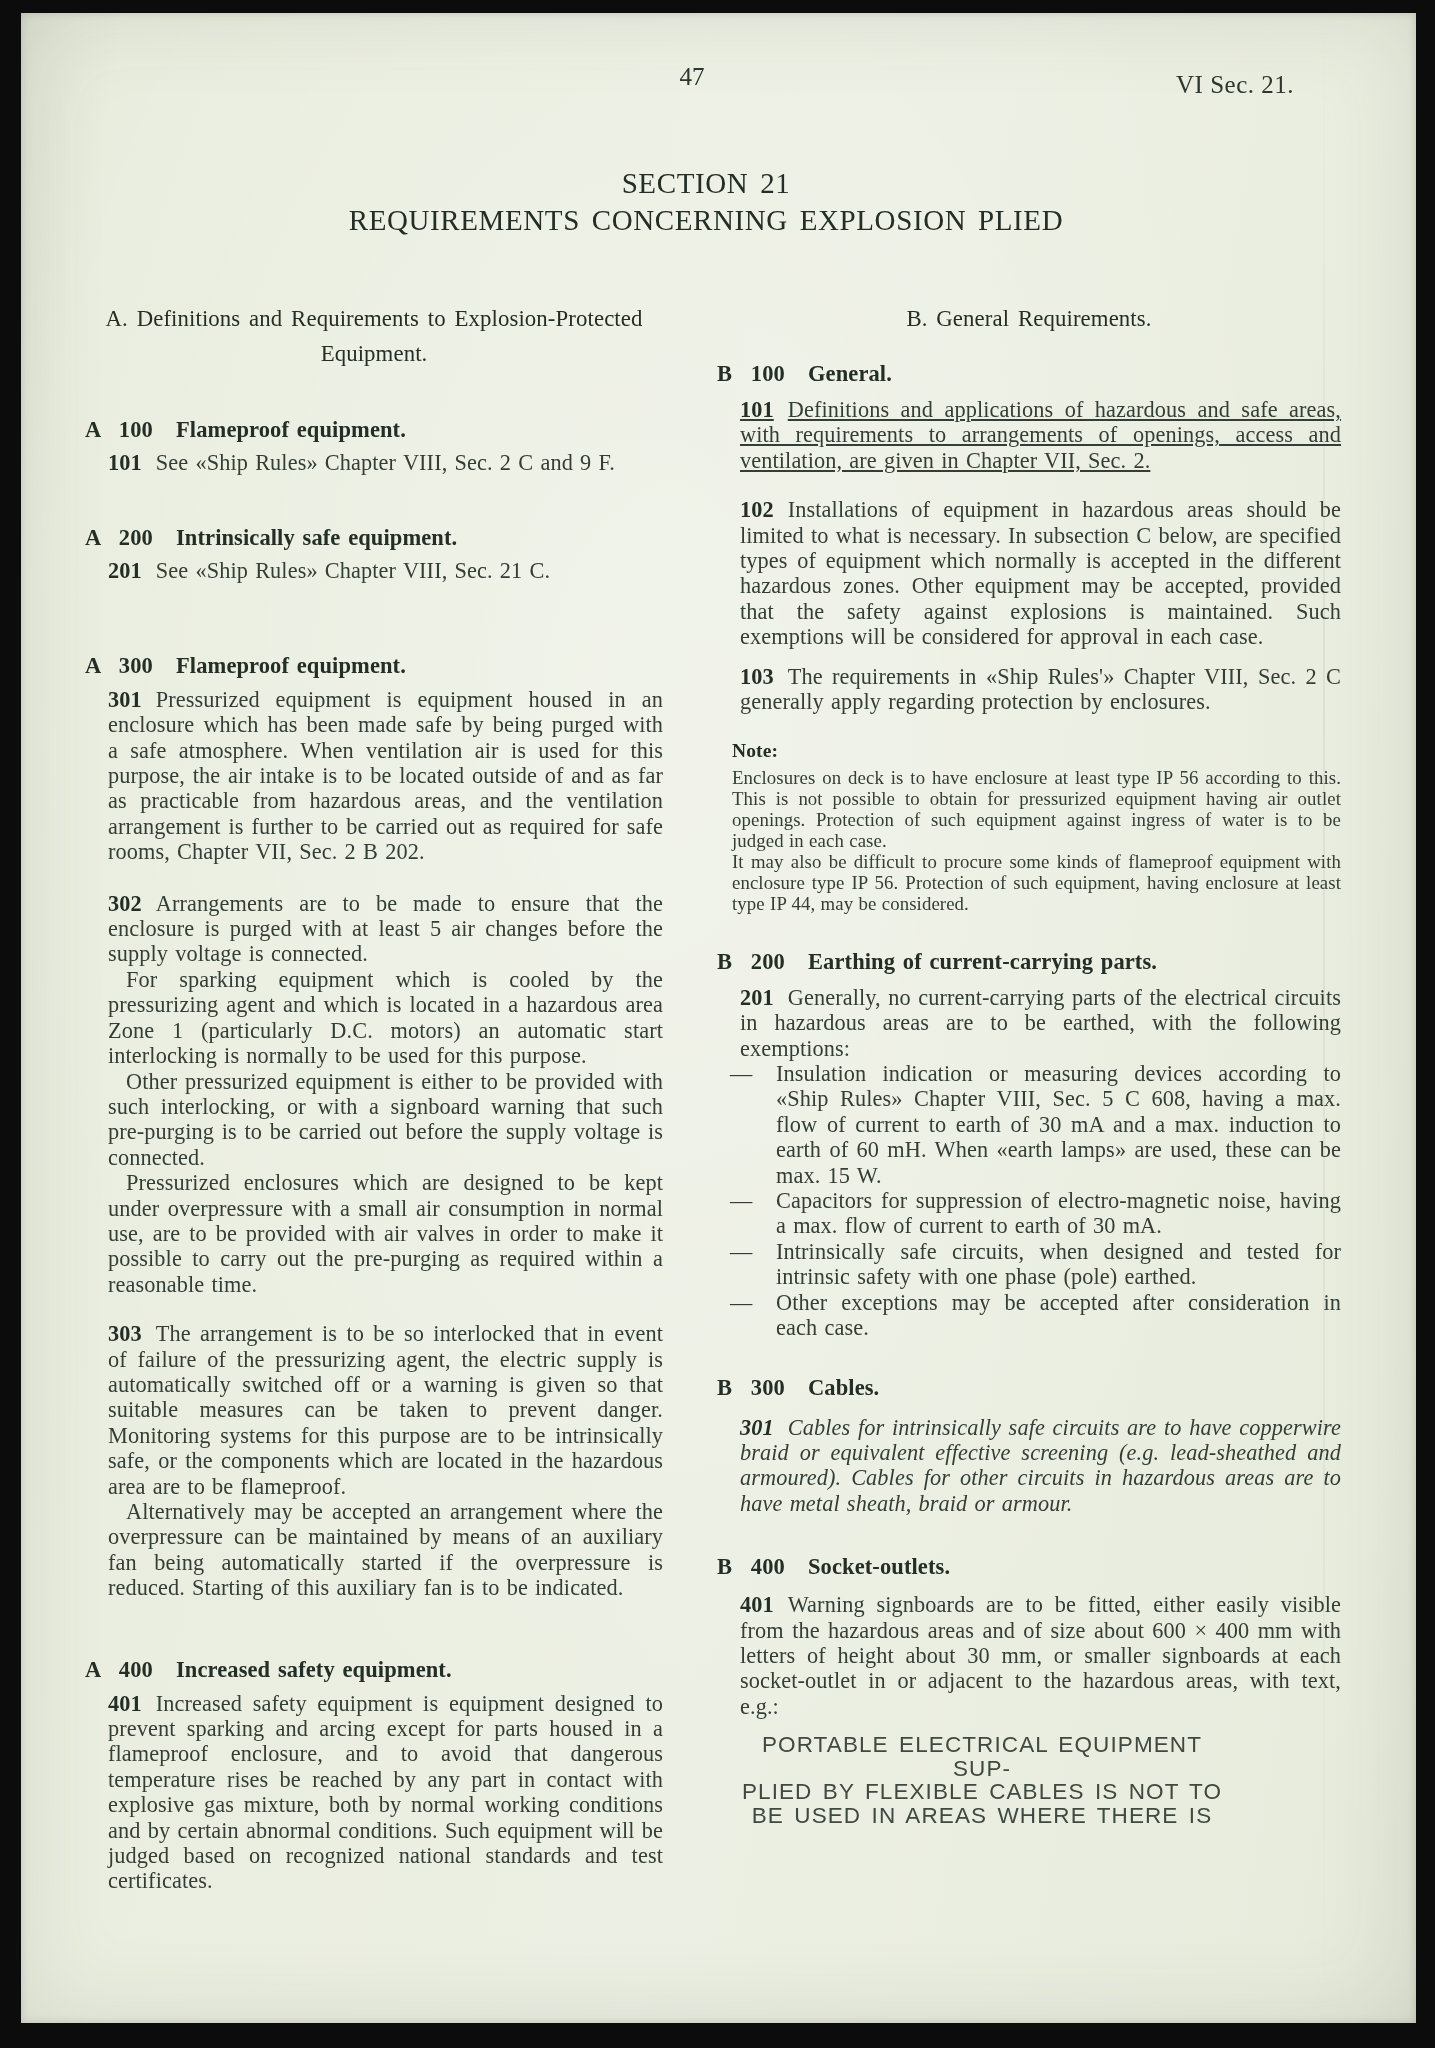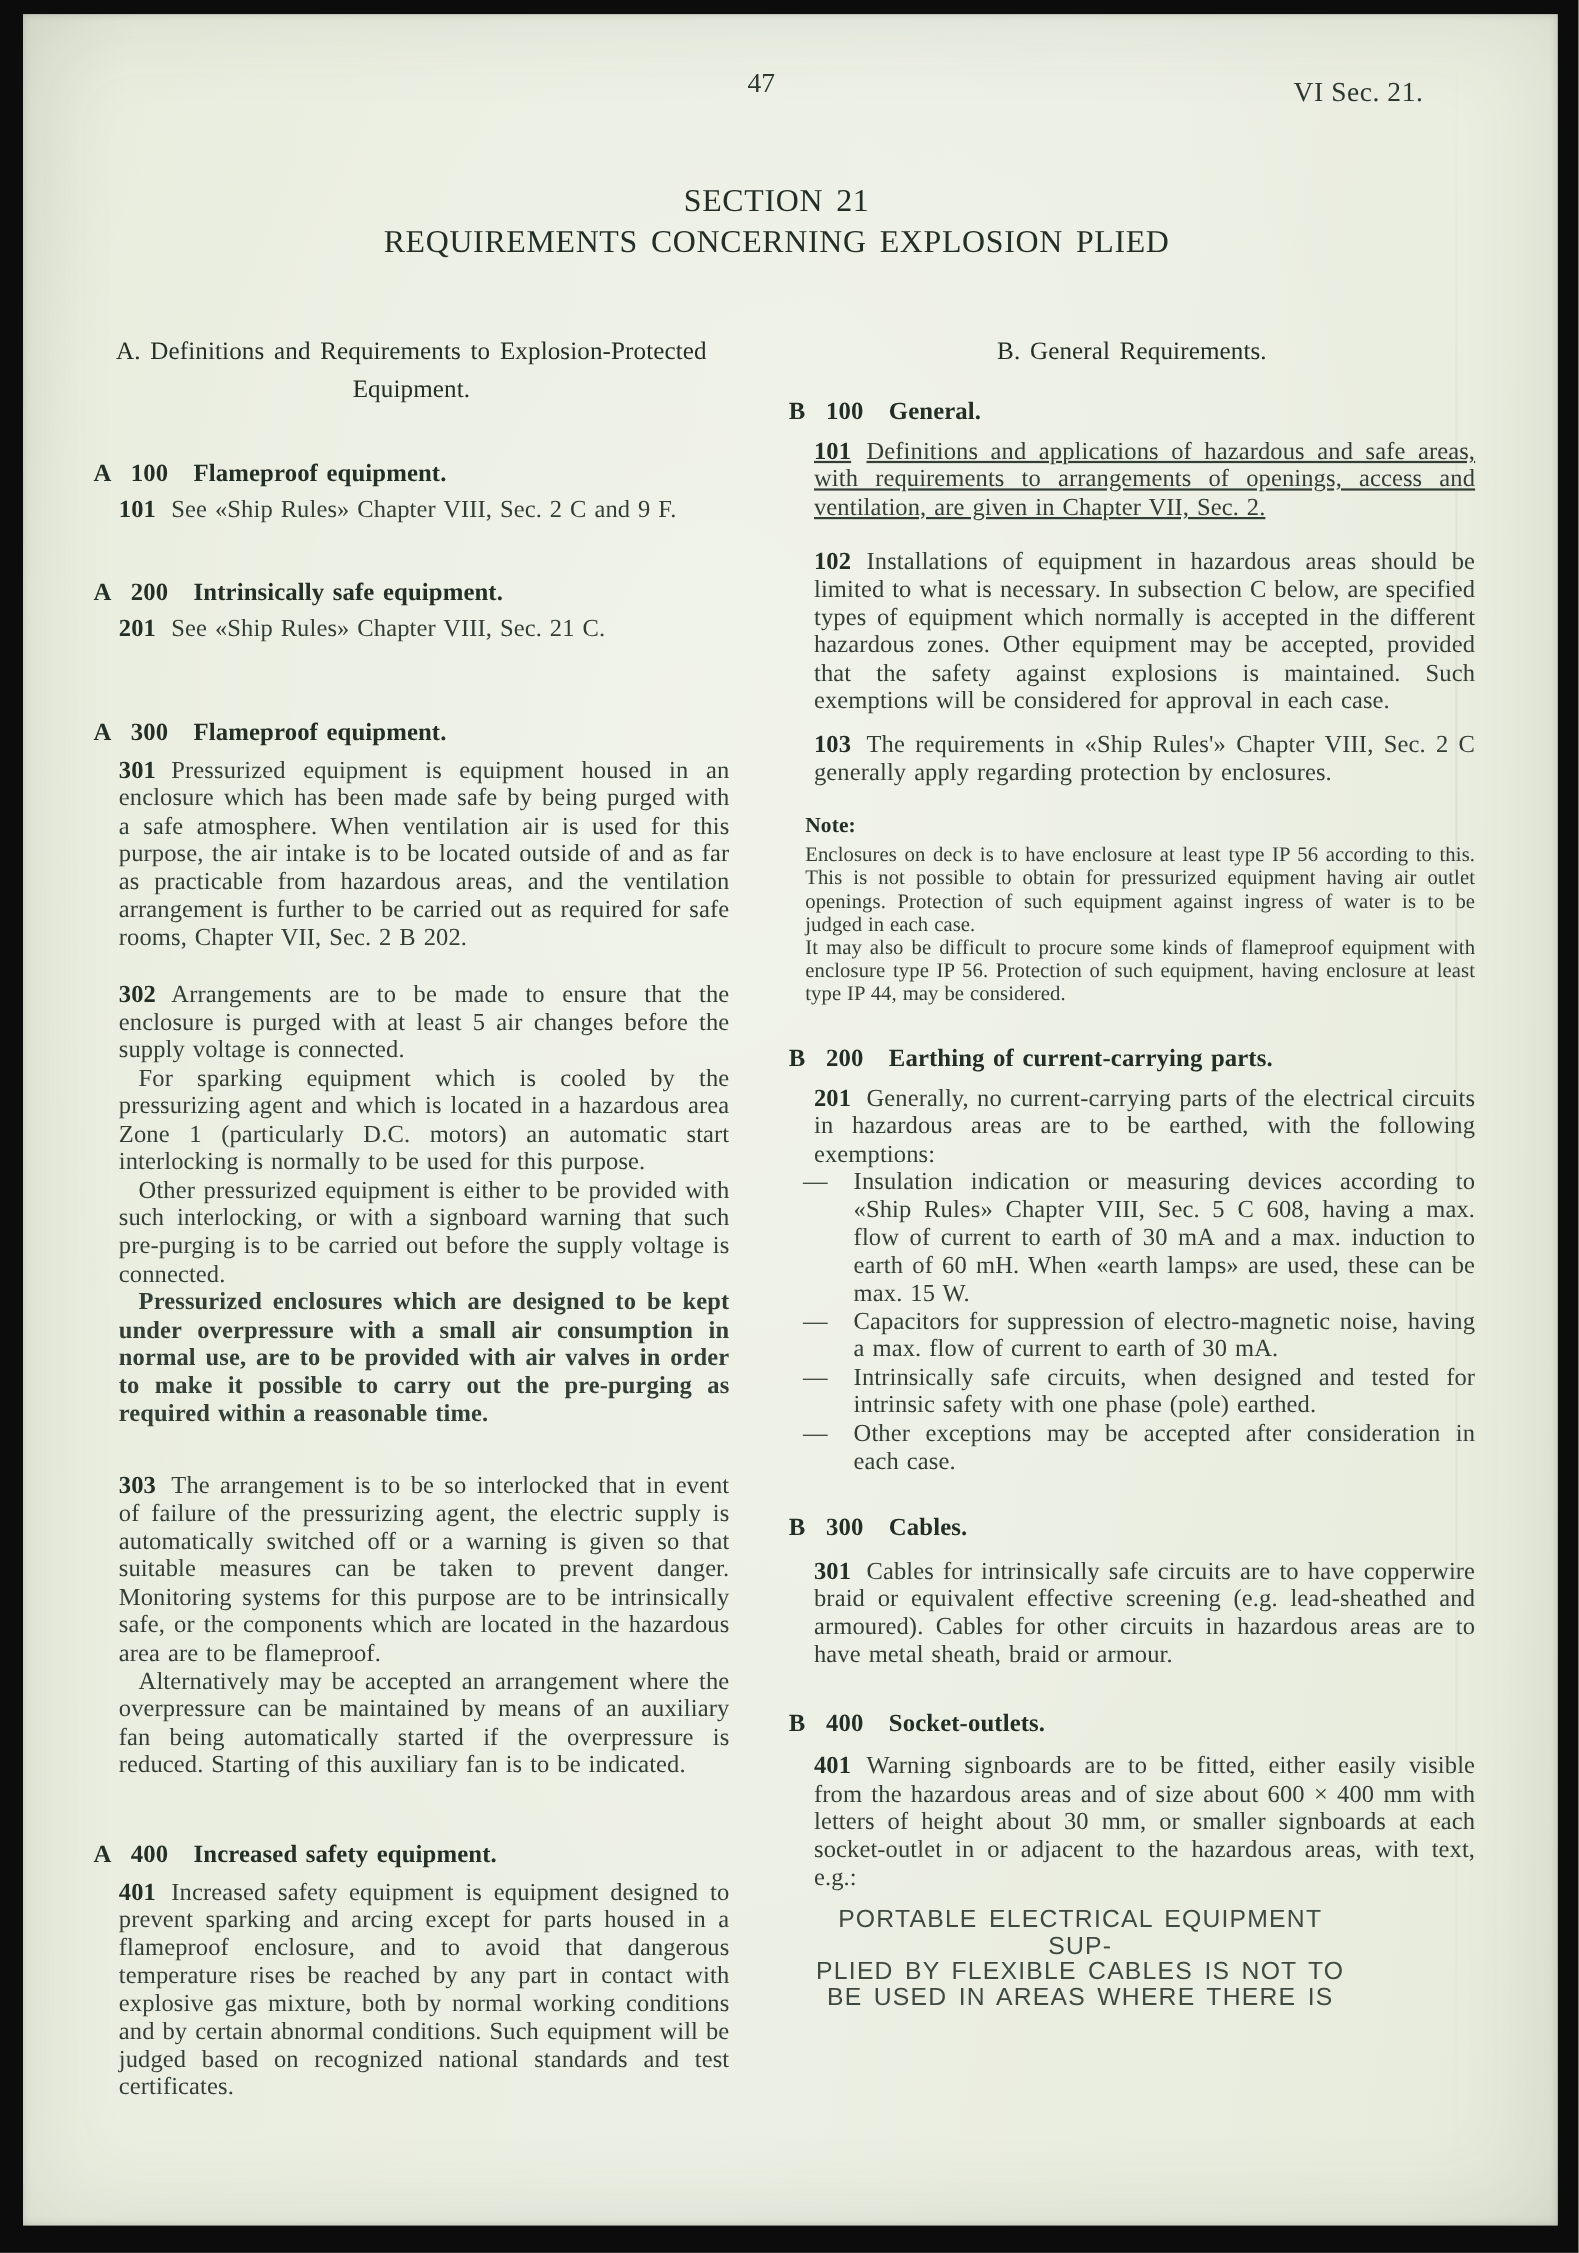--- a/index.html
+++ b/index.html
@@ -110,21 +110,21 @@
       <span class="sec-code">A 300</span><span>Flameproof equipment.</span>
     </div>
     <p class="num-para" style="margin-bottom:26px;">
       <span class="num">301</span><span>Pressurized equipment is equipment housed in an enclosure which has been made safe by being purged with a safe atmosphere. When ventilation air is used for this purpose, the air intake is to be located outside of and as far as practicable from hazardous areas, and the ventilation arrangement is further to be carried out as required for safe rooms, Chapter VII, Sec. 2 B 202.</span>
     </p>
     <p class="num-para">
       <span class="num">302</span><span>Arrangements are to be made to ensure that the enclosure is purged with at least 5 air changes before the supply voltage is connected.</span>
     </p>
     <p class="sub-para">For sparking equipment which is cooled by the pressurizing agent and which is located in a hazardous area Zone 1 (particularly D.C. motors) an automatic start interlocking is normally to be used for this purpose.</p>
     <p class="sub-para">Other pressurized equipment is either to be provided with such interlocking, or with a signboard warning that such pre-purging is to be carried out before the supply voltage is connected.</p>
-    <p class="sub-para" style="margin-bottom:40px;font-weight:bold;">Pressurized enclosures which are designed to be kept under overpressure with a small air consumption in normal use, are to be provided with air valves in order to make it possible to carry out the pre-purging as required within a reasonable time.</p>
+    <p class="sub-para" style="margin-bottom:24px;">Pressurized enclosures which are designed to be kept under overpressure with a small air consumption in normal use, are to be provided with air valves in order to make it possible to carry out the pre-purging as required within a reasonable time.</p>
     <p class="num-para">
       <span class="num">303</span><span>The arrangement is to be so interlocked that in event of failure of the pressurizing agent, the electric supply is automatically switched off or a warning is given so that suitable measures can be taken to prevent danger. Monitoring systems for this purpose are to be intrinsically safe, or the components which are located in the hazardous area are to be flameproof.</span>
     </p>
     <p class="sub-para" style="margin-bottom:56px;">Alternatively may be accepted an arrangement where the overpressure can be maintained by means of an auxiliary fan being automatically started if the overpressure is reduced. Starting of this auxiliary fan is to be indicated.</p>
 
     <div class="sec-head" style="margin-bottom:8px;">
       <span class="sec-code">A 400</span><span>Increased safety equipment.</span>
     </div>
     <p class="num-para">
       <span class="num">401</span><span>Increased safety equipment is equipment designed to prevent sparking and arcing except for parts housed in a flameproof enclosure, and to avoid that dangerous temperature rises be reached by any part in contact with explosive gas mixture, both by normal working conditions and by certain abnormal conditions. Such equipment will be judged based on recognized national standards and test certificates.</span>
@@ -170,21 +170,21 @@
       <span class="dash-text">Intrinsically safe circuits, when designed and tested for intrinsic safety with one phase (pole) earthed.</span>
     </div>
     <div class="dash-item" style="margin-bottom:34px;">
       <span class="dash">—</span>
       <span class="dash-text">Other exceptions may be accepted after consideration in each case.</span>
     </div>
 
     <div class="sec-head" style="margin-bottom:14px;">
       <span class="sec-code">B 300</span><span>Cables.</span>
     </div>
-    <p class="num-para" style="margin-bottom:38px;">
+    <p class="num-para" style="margin-bottom:38px;font-style:italic;">
       <span class="num">301</span><span>Cables for intrinsically safe circuits are to have copperwire braid or equivalent effective screening (e.g. lead-sheathed and armoured). Cables for other circuits in hazardous areas are to have metal sheath, braid or armour.</span>
     </p>
 
     <div class="sec-head" style="margin-bottom:12px;">
       <span class="sec-code">B 400</span><span>Socket-outlets.</span>
     </div>
     <p class="num-para" style="margin-bottom:14px;">
       <span class="num">401</span><span>Warning signboards are to be fitted, either easily visible from the hazardous areas and of size about 600 × 400 mm with letters of height about 30 mm, or smaller signboards at each socket-outlet in or adjacent to the hazardous areas, with text, e.g.:</span>
     </p>
 

